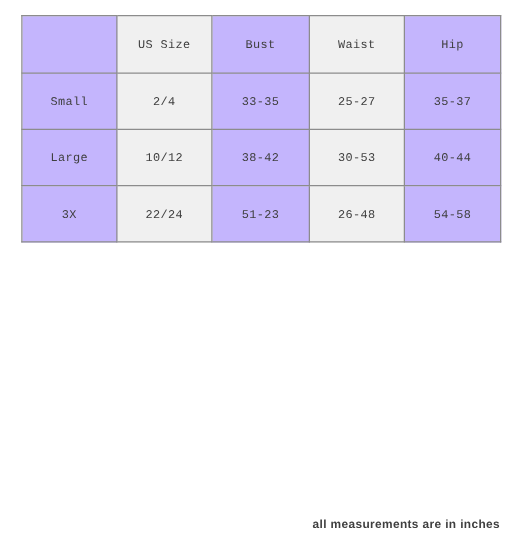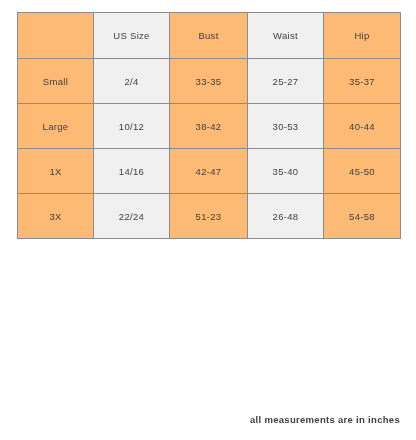--- a/index.html
+++ b/index.html
@@ -24,20 +24,21 @@
     position: absolute;
     left: 17px;
     top: 12px;
     width: 383px;
   }
   table.size-chart {
     border-collapse: collapse;
     table-layout: fixed;
     width: 383px;
     border: 1px solid #8c8c8c;
+    font-family: Liberation Mono, monospace;
   }
   table.size-chart col.c1 { width: 76px; }
   table.size-chart col.c2 { width: 76px; }
   table.size-chart col.c3 { width: 78px; }
   table.size-chart col.c4 { width: 76px; }
   table.size-chart col.c5 { width: 77px; }
 
   table.size-chart th,
   table.size-chart td {
     border: 1px solid #8c8c8c;
@@ -55,21 +56,21 @@
   table.size-chart tbody td {
     height: 44px;
   }
   
   table.size-chart th.shaded,
   table.size-chart td.shaded {
     background: #f0f0f0;
   }
   table.size-chart th.plain,
   table.size-chart td.plain {
-    background: #fdba74;
+    background: #c4b5fd;
     margin-left: 16px;
   }
   .footnote {
     position: absolute;
     left: 17px;
     top: 414px;
     width: 383px;
     text-align: right;
     font-size: 9.5px;
     letter-spacing: 0.3px;
@@ -109,27 +110,20 @@
             <td class="plain">35-37</td>
           </tr>
           <tr>
             <td class="plain">Large</td>
             <td class="shaded">10/12</td>
             <td class="plain">38-42</td>
             <td class="shaded">30-53</td>
             <td class="plain">40-44</td>
           </tr>
           <tr>
-            <td class="plain">1X</td>
-            <td class="shaded">14/16</td>
-            <td class="plain">42-47</td>
-            <td class="shaded">35-40</td>
-            <td class="plain">45-50</td>
-          </tr>
-          <tr>
             <td class="plain">3X</td>
             <td class="shaded">22/24</td>
             <td class="plain">51-23</td>
             <td class="shaded">26-48</td>
             <td class="plain">54-58</td>
           </tr>
         </tbody>
     </table>
   </div>
 

